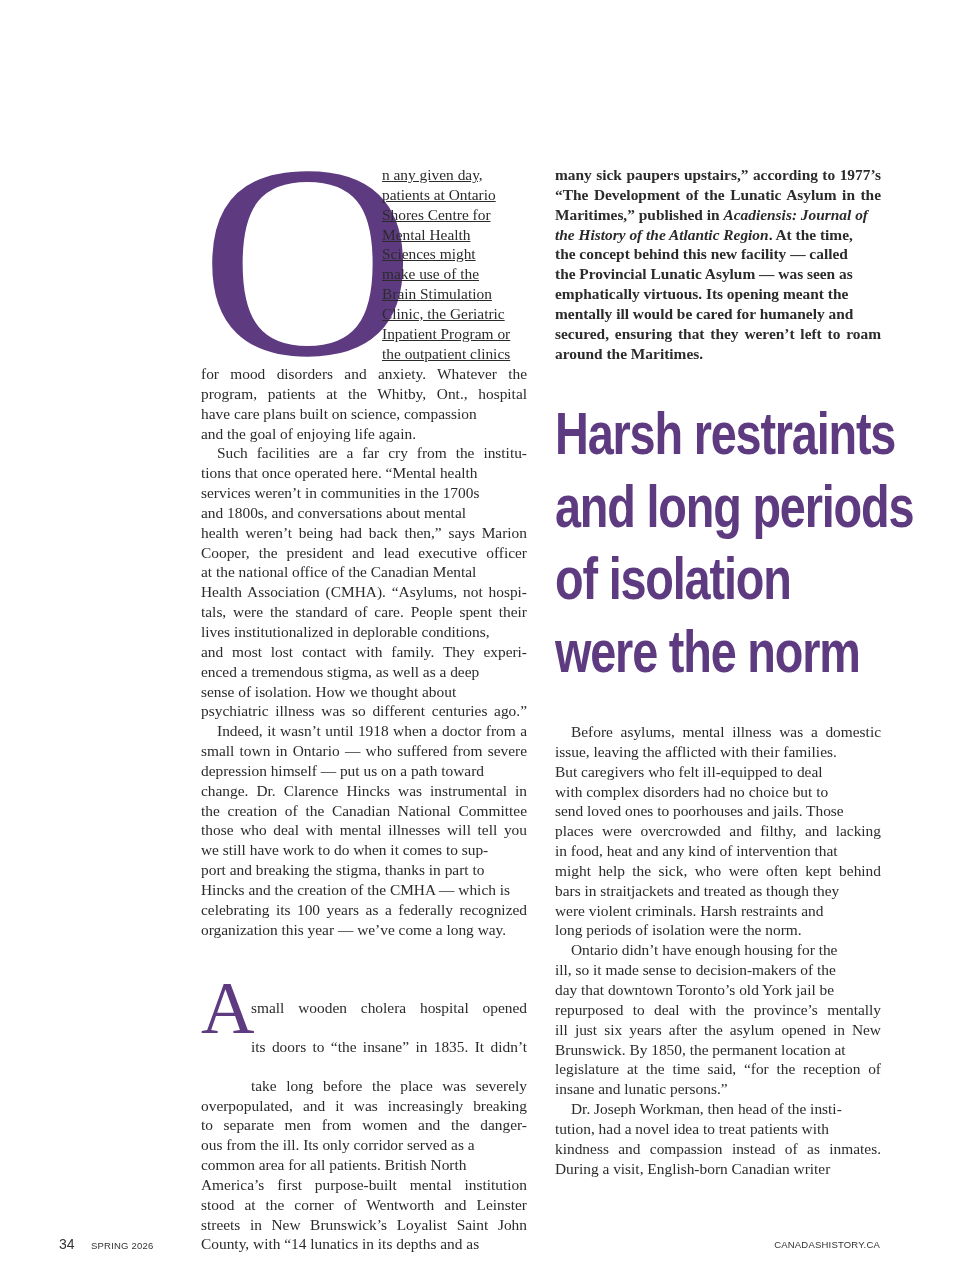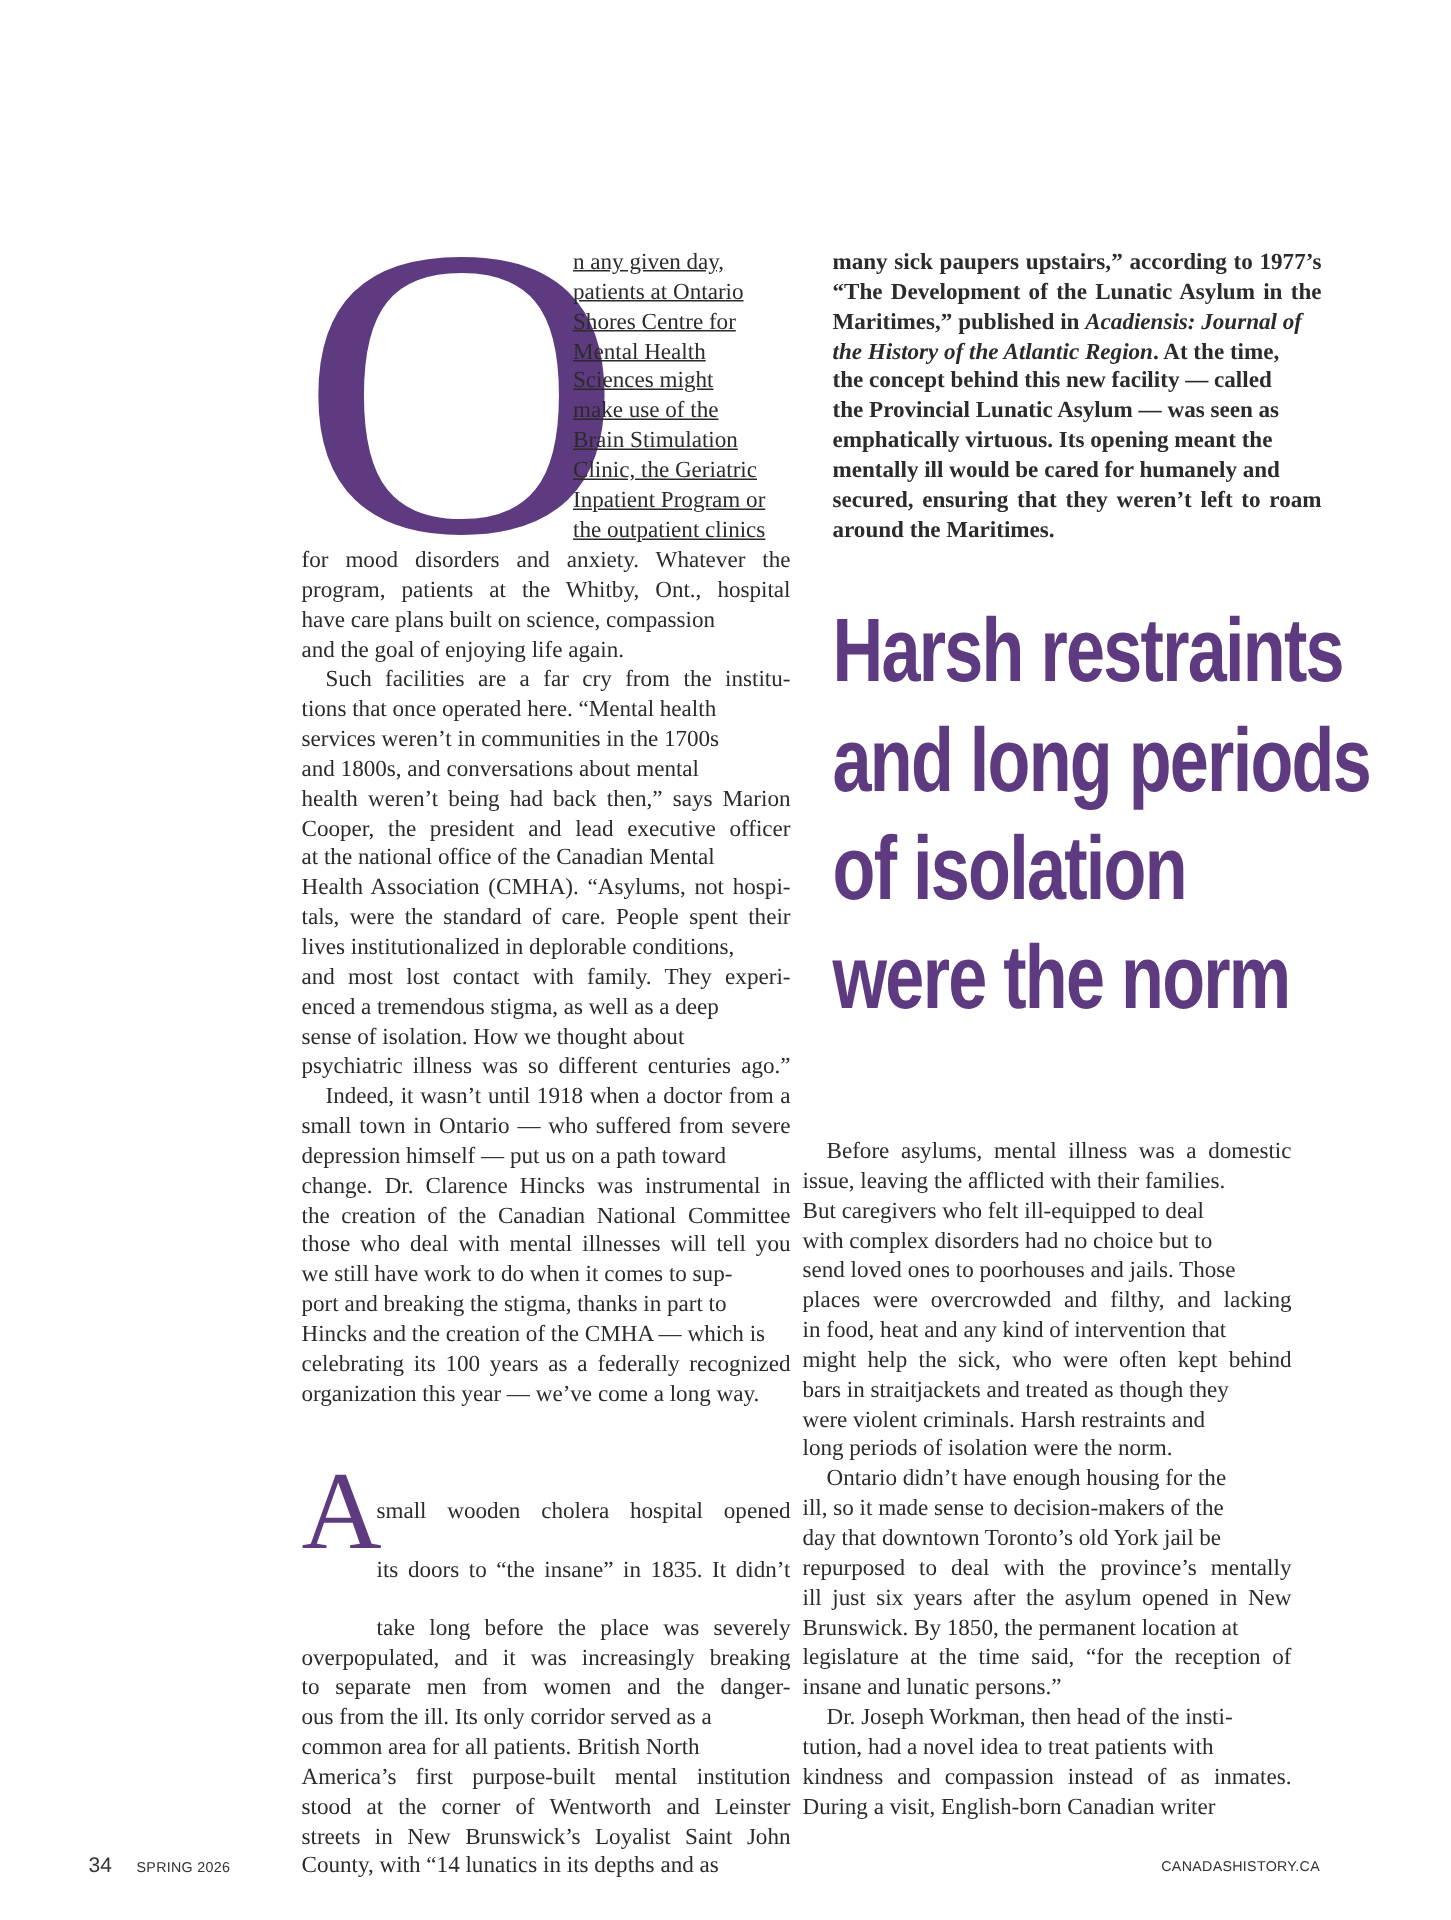--- a/index.html
+++ b/index.html
@@ -125,21 +125,21 @@
       <span class="line"><span>around the Maritimes.</span><em></em><span></span></span>
     </div>
 
   <div class="heading">
     <span class="hline">Harsh restraints</span>
     <span class="hline">and long periods</span>
     <span class="hline">of isolation</span>
     <span class="hline">were the norm</span>
   </div>
 
-  <div class="right-body col" style="left:535px; top:722px;margin-top:36px;" id="right-body">
+  <div class="right-body col" style="left:555px; top:722px;" id="right-body">
       <span class="line justify indent">Before asylums, mental illness was a domestic</span>
       <span class="line">issue, leaving the afflicted with their families.</span>
       <span class="line">But caregivers who felt ill-equipped to deal</span>
       <span class="line">with complex disorders had no choice but to</span>
       <span class="line">send loved ones to poorhouses and jails. Those</span>
       <span class="line justify">places were overcrowded and filthy, and lacking</span>
       <span class="line">in food, heat and any kind of intervention that</span>
       <span class="line justify">might help the sick, who were often kept behind</span>
       <span class="line">bars in straitjackets and treated as though they</span>
       <span class="line">were violent criminals. Harsh restraints and</span>

